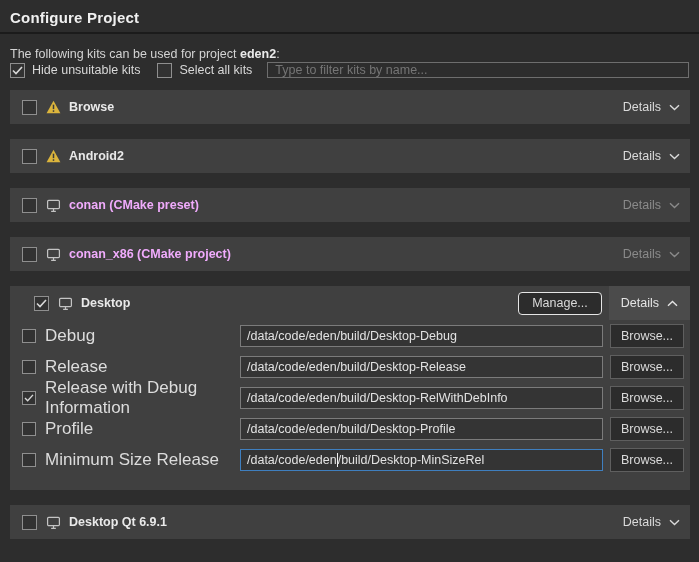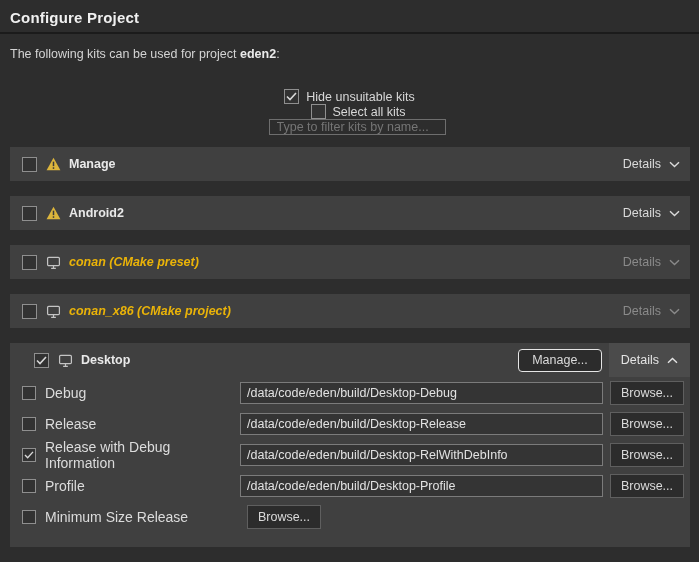--- a/index.html
+++ b/index.html
@@ -23,22 +23,21 @@
   .subtitle {
     margin: 13px 10px 0 10px;
     font-size: 12.5px;
     color: #d4d4d4;
   }
   .subtitle b { color: #eaeaea; }
 
   .controls {
     display: flex;
     align-items: center;
-    margin: 28px 10px 0 10px;
-    flex-direction: column;
+    margin: 1px 10px 0 10px;
   }
   .cb-group {
     display: flex;
     align-items: center;
     gap: 7px;
     font-size: 12.5px;
     color: #d8d8d8;
     cursor: default;
   }
   .cb-group + .cb-group { margin-left: 17px; }
@@ -49,21 +48,21 @@
     display: inline-flex;
     align-items: center;
     justify-content: center;
     flex: none;
   }
   .cb svg { display: none; }
   .cb.checked svg { display: block; }
   .filter-input {
     flex: 1;
     margin-left: 15px;
-    height: 28px;
+    height: 16px;
     background: #2d2d2d;
     border: 1px solid #6e6e6e;
     color: #84cc16;
     font-size: 12.5px;
     padding: 0 7px;
     font-family: "Liberation Sans", sans-serif;
     outline: none;
   }
   .filter-input::placeholder { color: #757575; }
 
@@ -76,21 +75,21 @@
     padding-left: 12px;
     margin-bottom: 15px;
   }
   .kit-row .cb { margin-right: 9px; }
   .kit-icon { display: inline-flex; margin-right: 8px; color: #c4c4c4; }
   .kit-name {
     font-size: 12.5px;
     font-weight: bold;
     color: #e9e9e9;
   }
-  .kit-row.dim .kit-name { color: #eab308; font-style: italic; }
+  .kit-row.dim .kit-name { color: #f0abfc; }
   .spacer { flex: 1; }
   .details {
     display: inline-flex;
     align-items: center;
     gap: 8px;
     font-size: 12.5px;
     color: #dadada;
     padding: 0 10px;
     height: 100%;
   }
@@ -130,21 +129,21 @@
   .config-row {
     height: 31px;
     display: flex;
     align-items: center;
     padding: 0 6px 0 12px;
   }
   .config-row .cb { width: 14px; height: 14px; margin-right: 9px; }
   .config-label {
     width: 195px;
     flex: none;
-    font-size: 14px;
+    font-size: 17px;
     color: #dcdcdc;
   }
   .path-input {
     flex: 1;
     height: 22px;
     background: #343434;
     border: 1px solid #7b7b7b;
     color: #e2e2e2;
     font-size: 12.5px;
     font-family: "Liberation Sans", sans-serif;
@@ -213,21 +212,21 @@
     <span class="cb">
       
     </span>
     <span class="kit-icon">
       <svg width="15" height="14" viewBox="0 0 16 15">
           <path d="M8 0.8 L15.4 14.2 H0.6 Z" fill="#dcb53c"></path>
           <rect x="7.2" y="5" width="1.6" height="4.8" fill="#3a3a3a"></rect>
           <rect x="7.2" y="11" width="1.6" height="1.7" fill="#3a3a3a"></rect>
         </svg>
     </span>
-    <span class="kit-name">Manage</span>
+    <span class="kit-name">Browse</span>
     <span class="spacer"></span>
     <span class="details">
       <span>Details</span>
       <svg width="11" height="7" viewBox="0 0 11 7">
           <path d="M1 1.3 L5.5 5.6 L10 1.3" stroke="currentColor" stroke-width="1.4" fill="none"></path>
         </svg>
     </span>
   </div>
 
   <div class="kit-row">
@@ -351,20 +350,21 @@
       <span class="config-label">Profile</span>
       <input class="path-input" type="text" value="/data/code/eden/build/Desktop-Profile" style="">
       <button class="browse-btn">Browse...</button>
     </div>
 
     <div class="config-row">
       <span class="cb">
         
       </span>
       <span class="config-label">Minimum Size Release</span>
+      <div class="path-input div-input focused"><span>/data/code/eden</span><span class="caret"></span><span>/build/Desktop-MinSizeRel</span></div>
       <button class="browse-btn">Browse...</button>
     </div>
   </div>
 
   <div class="kit-row">
     <span class="cb">
       
     </span>
     <span class="kit-icon">
       <svg width="15" height="15" viewBox="0 0 16 16" fill="none" stroke="currentColor" stroke-width="1.3">

